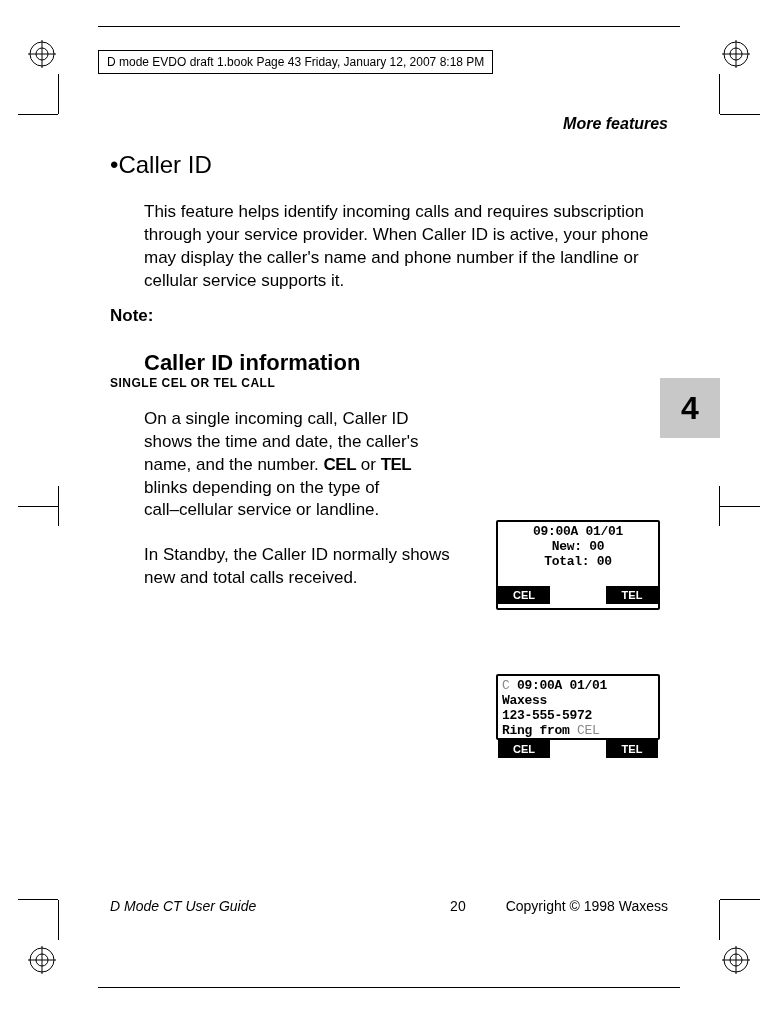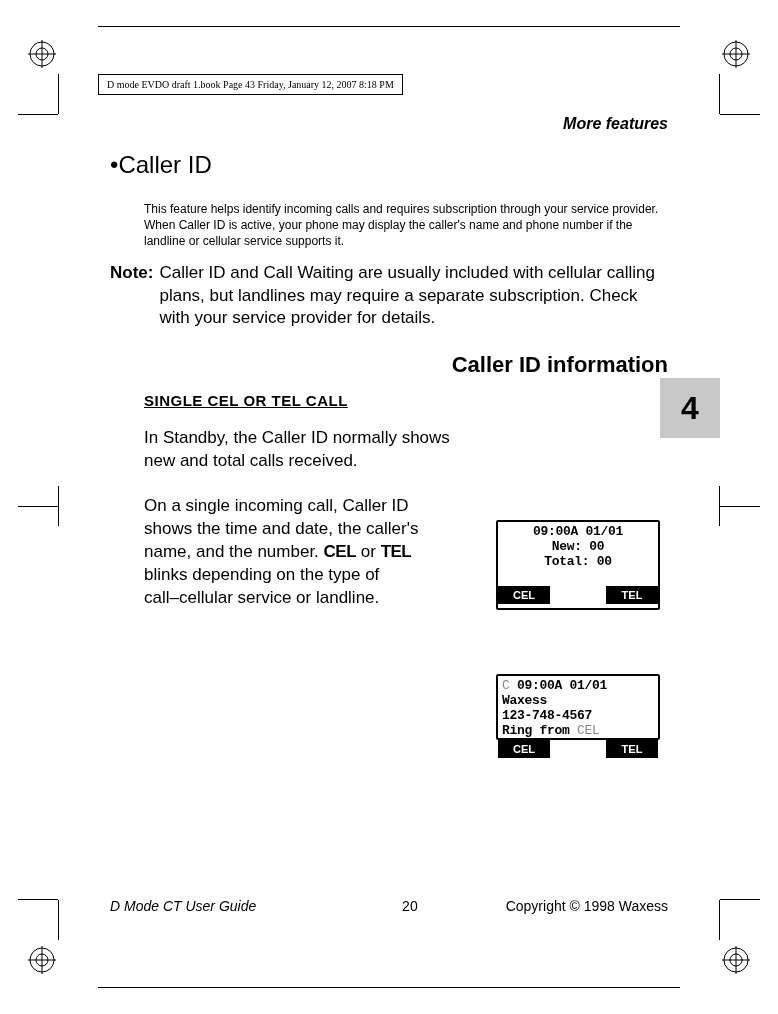--- a/index.html
+++ b/index.html
@@ -71,23 +71,22 @@
     background: #000;
   }
 
   
   .header-box {
     position: absolute;
     top: 50px;
     left: 98px;
     border: 1px solid #000;
     padding: 4px 8px;
-    font-size: 10px;
-    font-family: Liberation Serif, serif;
-    margin-top: 24px;
+    font-size: 12px;
+    font-family: Liberation Sans, sans-serif;
   }
 
   
   .page {
     position: absolute;
     top: 115px;
     left: 110px;
     right: 110px;
     bottom: 100px;
   }
@@ -105,21 +104,21 @@
     font-weight: bold;
     margin: 0 0 18px 0;
   }
 
   .section-title {
     font-size: 24px;
     margin: 0 0 22px 0;
   }
 
   .body-text {
-    font-size: 12px;
+    font-size: 17px;
     line-height: 1.35;
     margin-left: 34px;
     margin-bottom: 12px;
   }
 
   .note-block {
     font-size: 17px;
     line-height: 1.35;
     margin-right: 10px;
     margin-bottom: 22px;
@@ -129,31 +128,27 @@
     font-weight: bold;
     white-space: nowrap;
     margin-right: 6px;
   }
   .note-text { flex: 1; }
 
   .sub-heading {
     font-size: 22px;
     font-weight: bold;
     margin-left: 34px;
-    margin-bottom: 14px;
-    text-align: right;
   }
 
   .sub-sub-heading {
-    font-size: 15px;
-    font-weight: bold;
-    margin-left: 34px;
+    font-size: 12px;
+    font-weight: bold;
     margin-bottom: 18px;
     letter-spacing: 0.5px;
-    text-decoration: underline;
   }
 
   .body-narrow {
     font-size: 17px;
     line-height: 1.35;
     margin-left: 34px;
     width: 310px;
     margin-bottom: 22px;
   }
 
@@ -223,21 +218,20 @@
   
   .footer {
     position: absolute;
     left: 0;
     right: 0;
     bottom: 0;
     font-size: 14px;
     display: flex;
     justify-content: space-between;
     font-style: italic;
-    gap: 48px;
   }
   .footer .guide { flex: 0 0 auto; }
   .footer .pn { flex: 0 0 auto; font-style: normal; margin-left: auto; margin-right: 40px; }
   .footer .cp { flex: 0 0 auto; font-style: normal; }
 </style>
 </head>
 <body>
 
 <div class="reg-circle reg-top-left">
   <svg width="28" height="28" viewBox="0 0 28 28">
@@ -302,44 +296,43 @@
     <div class="soft-l">CEL</div>
     <div class="soft-mid"></div>
     <div class="soft-r">TEL</div>
   </div>
 </div>
 
 <div class="screen screen-2">
   <div class="screen-body">
     <div><span class="light">C </span><span>09:00A 01/01</span></div>
     <div>Waxess</div>
-    <div>123-748-4567</div>
+    <div>123-555-5972</div>
     <div><span>Ring from </span><span class="light">CEL</span></div>
   </div>
   <div class="screen-soft">
     <div class="soft-l">CEL</div>
     <div class="soft-mid"></div>
     <div class="soft-r">TEL</div>
   </div>
 </div>
 
 <div class="page">
   <div class="running-head">More features</div>
   <div class="section-title">•Caller ID</div>
   <div class="body-text">This feature helps identify incoming calls and requires subscription through your service provider. When Caller ID is active, your phone may display the caller's name and phone number if the landline or cellular service supports it.</div>
   <div class="note-block">
     <span class="note-label">Note:</span>
-    <span class="note-text">Caller ID and Call Waiting are usually included with cellular calling plans, but landlines may require a separate subscription. Check with your service provider for details.</span>
   </div>
   <div class="sub-heading">Caller ID information</div>
   <div class="sub-sub-heading">SINGLE CEL OR TEL CALL</div>
-  <div class="body-narrow">In Standby, the Caller ID normally shows new and total calls received.</div>
   <div class="body-narrow">
     <span>On a single incoming call, Caller ID shows the time and date, the caller's name, and the number. </span><span class="cel-tel">CEL</span><span> or </span><span class="cel-tel">TEL</span><span> blinks depending on the type of</span><br>
     <span>call–cellular service or landline.</span>
   </div>
+  <div class="body-narrow">In Standby, the Caller ID normally shows new and total calls received.</div>
 
   <div class="footer">
     <span class="guide">D Mode CT User Guide</span>
     <span class="pn">20</span>
     <span class="cp">Copyright © 1998 Waxess</span>
   </div>
 </div>
 
 </body></html>

